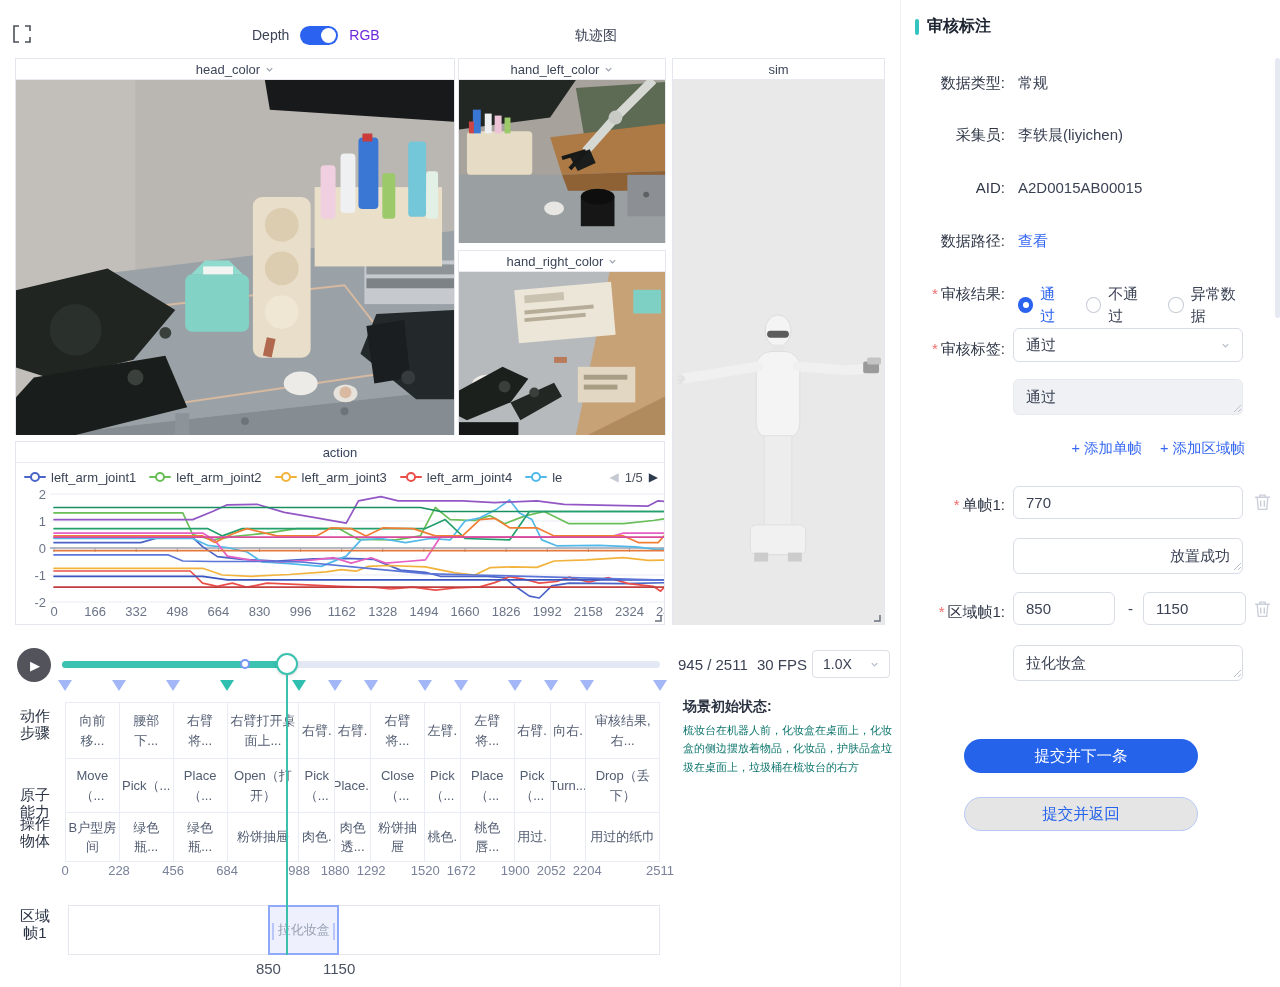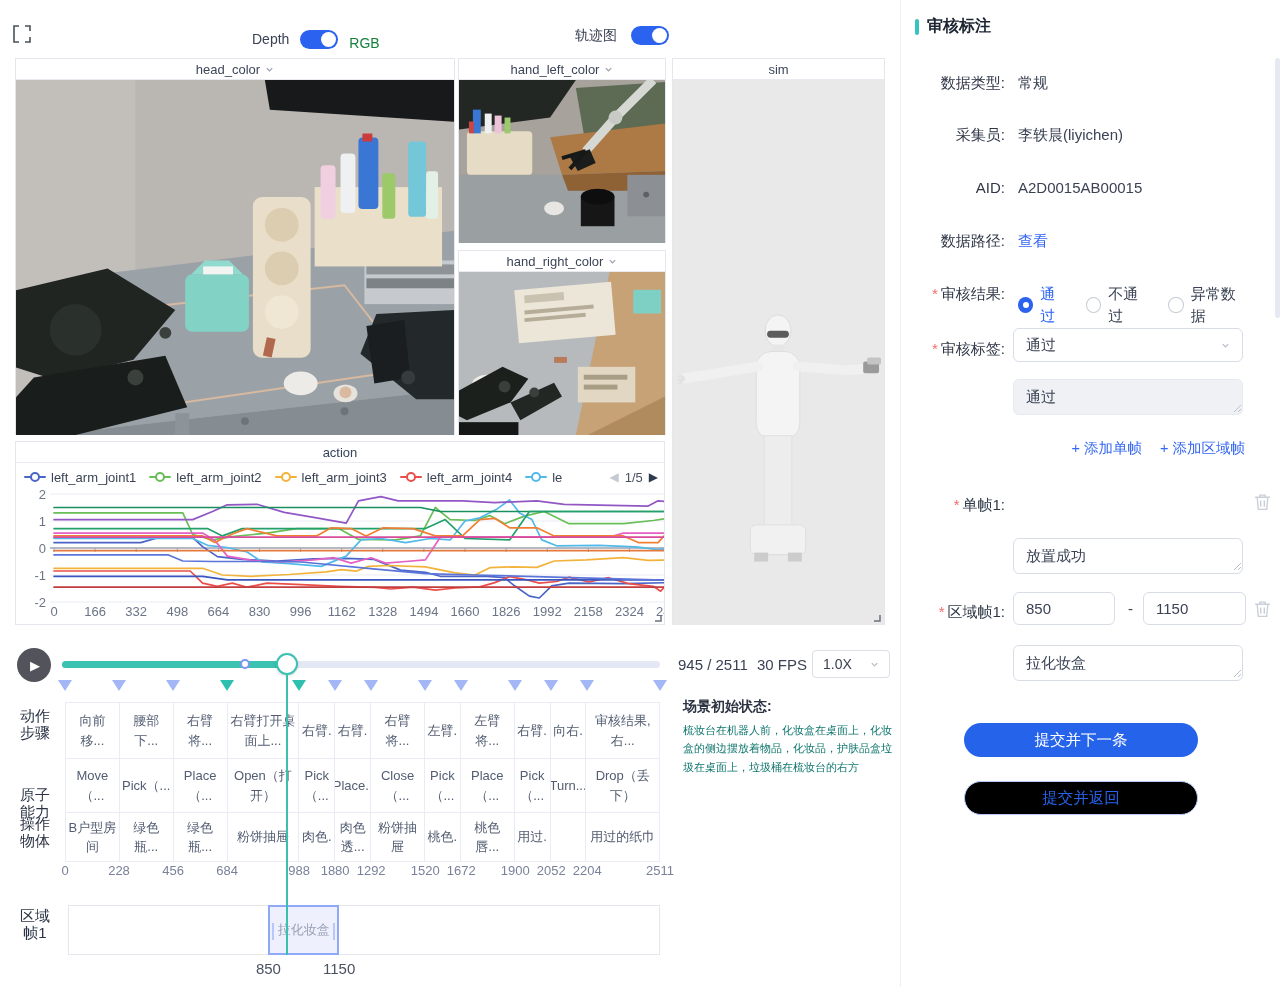--- a/index.html
+++ b/index.html
@@ -2,21 +2,21 @@
 <html><head>
 <meta charset="utf-8">
 <style>
   html,body{margin:0;padding:0;background:#fff;}
   body{width:1280px;height:987px;position:relative;overflow:hidden;
        font-family:"Liberation Sans","DejaVu Sans",sans-serif;color:#333;}
   .abs{position:absolute;}
   
   .fs-icon{left:13px;top:25px;width:18px;height:18px;}
   .topbar-label{font-size:14px;color:#3a4254;line-height:20px;}
-  .rgb-label{color:#15803d;margin-top:8px;}
+  .rgb-label{color:#6d28d9;}
   .switch{width:38px;height:19px;border-radius:10px;background:#2b63f0;position:relative;cursor:pointer;}
   .switch .knob{position:absolute;right:2px;top:2px;width:15px;height:15px;border-radius:50%;background:#fff;}
   
   .cam{border:1px solid #e4e7ee;background:#fff;box-sizing:border-box;}
   .cam-head{height:20px;border-bottom:1px solid #e8eaef;display:flex;align-items:center;justify-content:center;gap:5px;}
   .cam-title{font-size:13px;color:#3c4558;}
   .chev{width:9px;height:9px;display:inline-block;}
   .cam-body{position:relative;overflow:hidden;}
   .cam-body svg{display:block;}
   
@@ -78,43 +78,43 @@
   .selbox{position:absolute;left:112px;width:230px;height:34px;border:1px solid #d8dce6;border-radius:6px;box-sizing:border-box;display:flex;align-items:center;justify-content:space-between;padding:0 12px;font-size:15px;color:#3a4254;background:#fff;cursor:pointer;}
   .ta{position:absolute;left:112px;width:230px;height:36px;border-radius:6px;box-sizing:border-box;font-size:15px;color:#3a4254;padding:7px 12px;font-family:inherit;resize:none;overflow:hidden;line-height:20px;}
   .ta.gray{background:#eff1f5;border:1px solid #e6e9f0;}
   .ta.white{background:#fff;border:1px solid #d8dce6;}
   .resz{position:absolute;width:9px;height:9px;pointer-events:none;}
   .addlinks{position:absolute;left:112px;width:232px;display:flex;justify-content:flex-end;gap:18px;font-size:14.5px;color:#3567f2;}
   .addlinks span{cursor:pointer;white-space:nowrap;}
   .pinput{position:absolute;height:33px;border:1px solid #d8dce6;border-radius:6px;box-sizing:border-box;font-size:15px;color:#3a4254;padding:0 12px;font-family:inherit;background:#fff;}
   .dash{position:absolute;font-size:15px;color:#3a4254;}
   .trash{position:absolute;left:353px;width:17px;height:18px;cursor:pointer;}
-  .btn{position:absolute;left:63px;width:234px;height:34px;border-radius:17px;display:flex;align-items:center;justify-content:center;font-size:15.5px;cursor:pointer;box-sizing:border-box;}
+  .btn{position:absolute;left:63px;width:234px;height:34px;border-radius:17px;display:flex;align-items:center;justify-content:center;font-size:15.5px;cursor:pointer;box-sizing:border-box;margin-top:16px;}
   .btn.primary{background:#2563eb;color:#fff;}
-  .btn.ghost{background:#000000;border:1px solid #b7c9f7;color:#2563eb;}
+  .btn.ghost{background:#e5e5e5;border:1px solid #b7c9f7;color:#2563eb;}
   .scroll-thumb{left:374px;top:58px;width:5px;height:260px;border-radius:3px;background:#e6e9f1;}
 </style>
 </head>
 <body>
 
 <div class="abs fs-icon">
   <svg width="18" height="18" viewBox="0 0 18 18">
     <path d="M1 6V1h5M12 1h5v5M17 12v5h-5M6 17H1v-12" fill="none" stroke="#4a4f58" stroke-width="1.6"></path>
   </svg>
 </div>
 
 <div class="abs" style="left:252px;top:25px;display:flex;align-items:center;gap:11px;">
   <span class="topbar-label">Depth</span>
   <div class="switch">
       <div class="knob"></div>
     </div>
   <span class="topbar-label rgb-label">RGB</span>
 </div>
 
-<div class="abs" style="left:575px;top:25px;display:flex;align-items:center;gap:14px;">
+<div class="abs" style="left:575px;top:25px;display:flex;align-items:center;gap:14px;flex-direction:column;">
   <span class="topbar-label">轨迹图</span>
   <div class="switch">
       <div class="knob"></div>
     </div>
 </div>
 
 <div class="abs cam" style="left:15px;top:58px;width:440px;height:377px;">
   <div class="cam-head">
     <span class="cam-title">head_color</span>
     <svg class="chev" viewBox="0 0 10 10">
@@ -542,24 +542,25 @@
     </svg>
 
   <div class="addlinks" style="top:439px;">
     <span>+ 添加单帧</span>
     <span>+ 添加区域帧</span>
   </div>
 
   <div class="prow" style="top:494px;">
     <span class="plabel"><span class="star">*</span><span>单帧1:</span></span>
   </div>
+  <input class="pinput" style="left: 112px; top: 486px; width: 230px;" value="770">
   <svg class="trash" style="top:493px;" viewBox="0 0 16 17">
       <path d="M1 4h14M5.5 4V2h5v2M3 4l1 11.5h8L13 4M6.3 7v6M9.7 7v6" fill="none" stroke="#c9ced9" stroke-width="1.3"></path>
     </svg>
-  <textarea class="ta white" style="top: 538px;">放置成功</textarea>
+  <textarea class="ta white" style="top: 538px; text-align: right;">放置成功</textarea>
   <svg class="resz" style="left:332px;top:562px;" viewBox="0 0 9 9">
       <path d="M8 1L1 8M8 5L5 8" stroke="#b9bfcb" stroke-width="1"></path>
     </svg>
 
   <div class="prow" style="top:601px;">
     <span class="plabel"><span class="star">*</span><span>区域帧1:</span></span>
   </div>
   <input class="pinput" style="left: 112px; top: 592px; width: 102px;" value="850">
   <span class="dash" style="left:227px;top:600px;">-</span>
   <input class="pinput" style="left: 242px; top: 592px; width: 103px;" value="1150">

